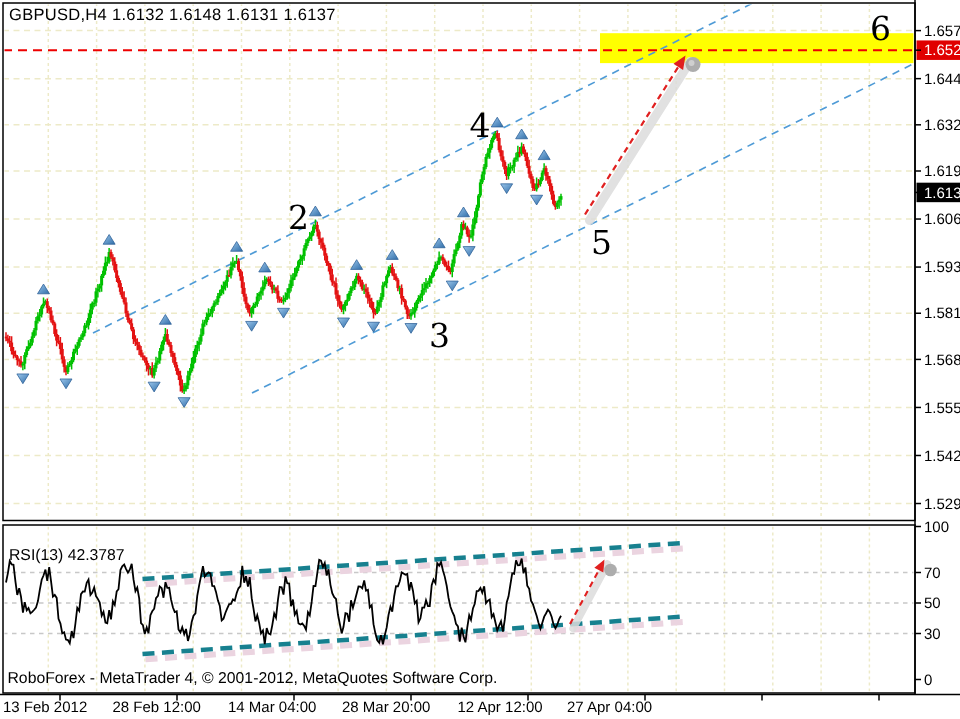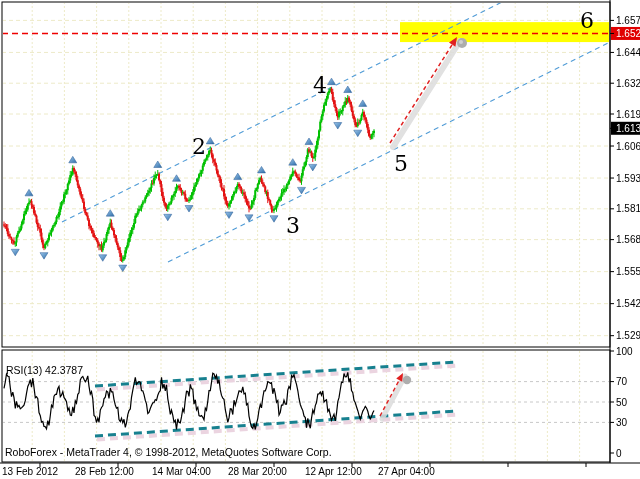--- a/index.html
+++ b/index.html
@@ -791,15 +791,16 @@
         <text x="75" y="474.5" font-size="10px" fill="#000" font-family="&quot;Liberation Sans&quot;,sans-serif">28 Feb 12:00</text>
         <text x="152" y="474.5" font-size="10px" fill="#000" font-family="&quot;Liberation Sans&quot;,sans-serif">14 Mar 04:00</text>
         <text x="228" y="474.5" font-size="10px" fill="#000" font-family="&quot;Liberation Sans&quot;,sans-serif">28 Mar 20:00</text>
         <text x="305" y="474.5" font-size="10px" fill="#000" font-family="&quot;Liberation Sans&quot;,sans-serif">12 Apr 12:00</text>
         <text x="378" y="474.5" font-size="10px" fill="#000" font-family="&quot;Liberation Sans&quot;,sans-serif">27 Apr 04:00</text>
       </g>
       <rect x="2" y="2" width="608" height="345" fill="none" stroke="#000000" stroke-width="1"></rect>
       <rect x="2" y="350" width="608" height="112" fill="none" stroke="#000000" stroke-width="1"></rect>
       <line x1="610" y1="0" x2="610" y2="463" stroke="#000000" stroke-width="1"></line>
     </svg>
+  <div id="title" class="overlay">GBPUSD,H4 1.6132 1.6148 1.6131 1.6137</div>
   <div id="rsiLabel" class="overlay">RSI(13) 42.3787</div>
-  <div id="copy" class="overlay">RoboForex - MetaTrader 4, © 1998-2012, MetaQuotes Software Corp.</div>
+  <div id="copy" class="overlay">RoboForex - MetaTrader 4, © 2001-2012, MetaQuotes Software Corp.</div>
 </div>
 
 </body></html>

